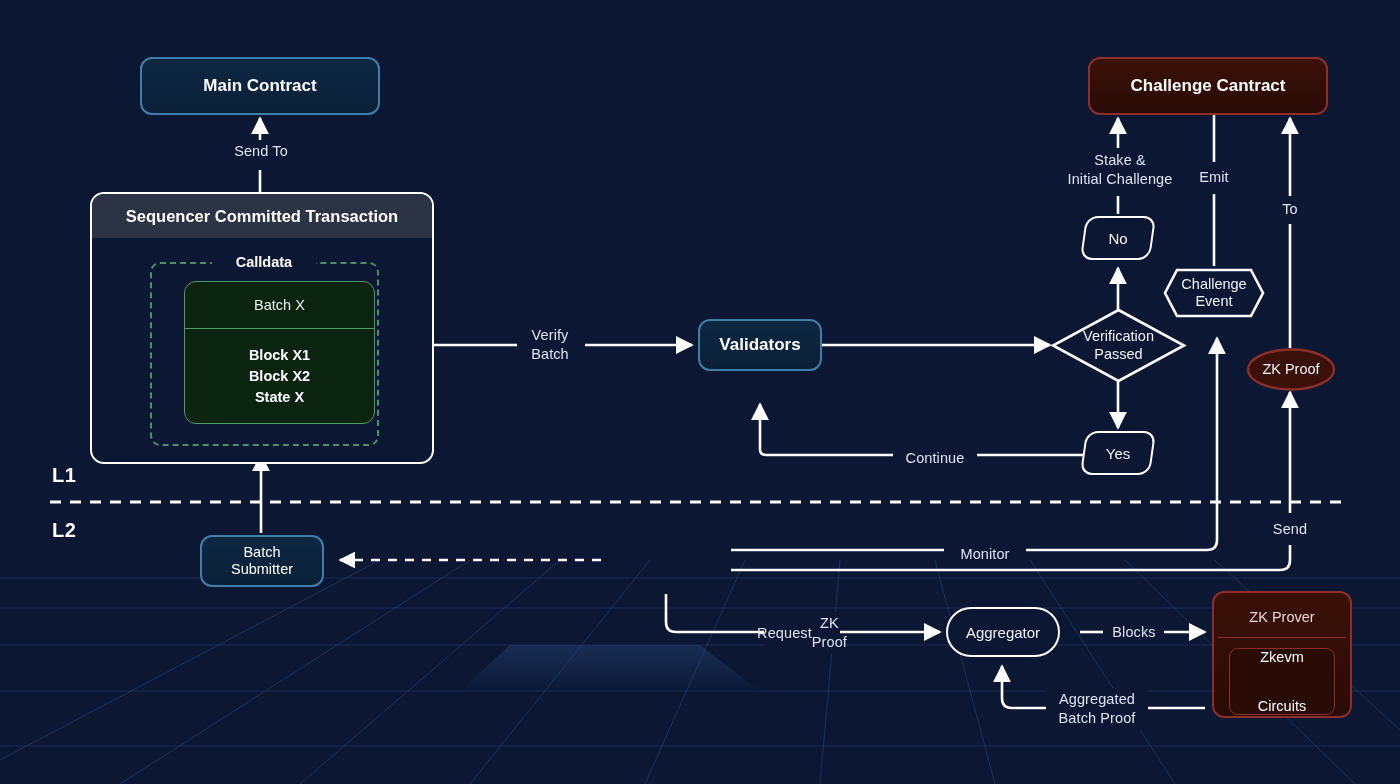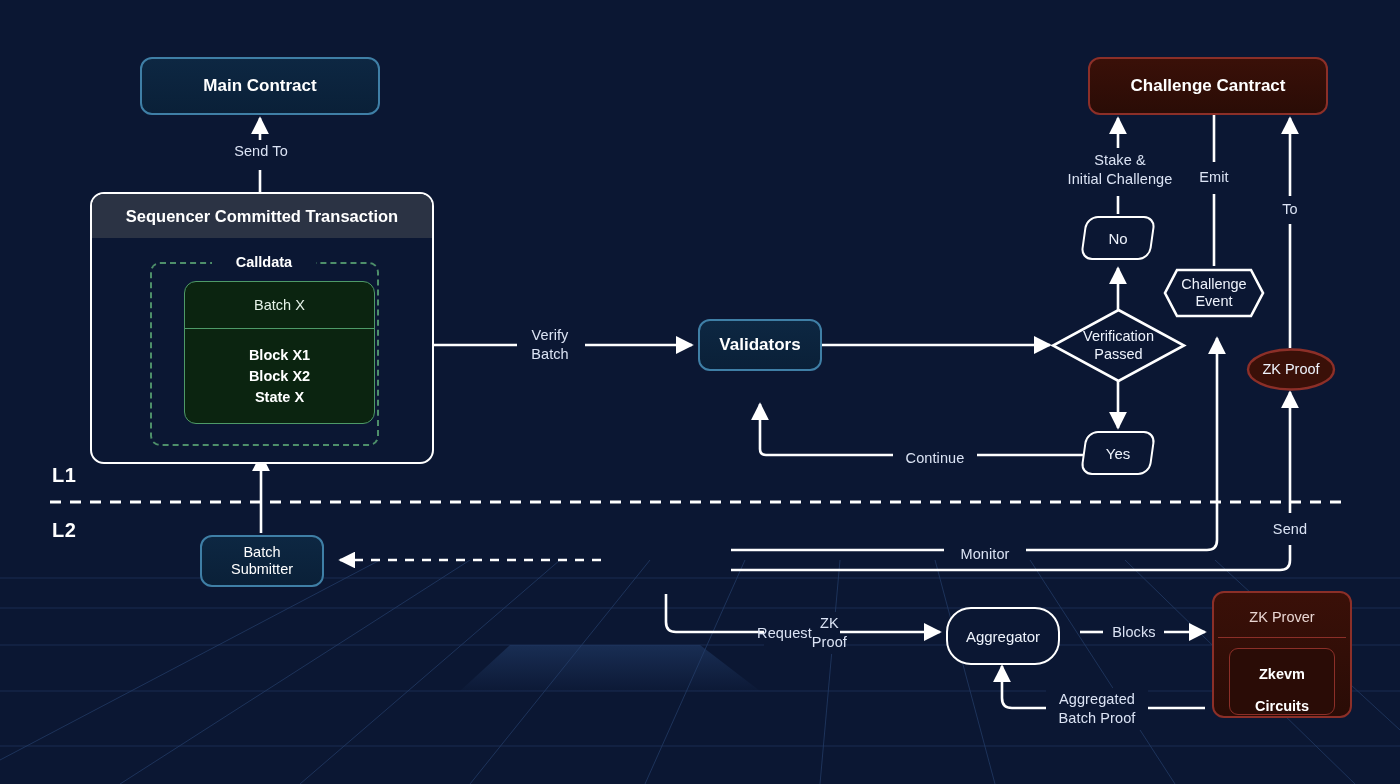--- a/index.html
+++ b/index.html
@@ -228,32 +228,32 @@
   <div class="hex-txt" style="left:1246px;top:348px;width:90px;height:43px;">
     <span>ZK Proof</span>
   </div>
 
   <div class="node box-blue" style="left:200px;top:535px;width:124px;height:52px;font-weight:normal;font-size:14.5px;flex-direction:column;line-height:1.2;">
     <span>Batch</span>
     <span>Submitter</span>
   </div>
 
 
-  <div class="node box-white" style="left:946px;top:607px;width:114px;height:58px;border-radius:25px;">
+  <div class="node box-white" style="left:946px;top:607px;width:114px;height:50px;border-radius:25px;">
     <span>Aggregator</span>
   </div>
 
   <div class="node box-dark-red" style="left:1212px;top:591px;width:140px;height:127px;display:block;padding:4px;">
     <div style="height:40px;display:flex;align-items:center;justify-content:center;
                 font-weight:normal;font-size:14.5px;color:#e9d6d2;border-bottom:1.5px solid #8c2f28;">
       <span>ZK Prover</span>
     </div>
     <div style="margin:10px auto 0;width:104px;height:65px;border:1.5px solid #8c2f28;border-radius:9px;
-                background:#2a0c06;display:flex;flex-direction:column;align-items:center;justify-content:flex-end;
-                gap:16px;font-weight:bold;font-size:14.5px;color:#ffffff;">
+                background:#2a0c06;display:flex;flex-direction:column;align-items:center;justify-content:space-between;
+                gap:16px;font-weight:normal;font-size:14.5px;color:#ffffff;">
       <span>Zkevm</span>
       <span>Circuits</span>
     </div>
   </div>
 
   <div class="lbl bg" style="left:222px;top:140px;width:78px;height:22px;">
     <span>Send To</span>
   </div>
 
   <div class="lbl bg" style="left:518px;top:325px;width:64px;height:40px;flex-direction:column;">

